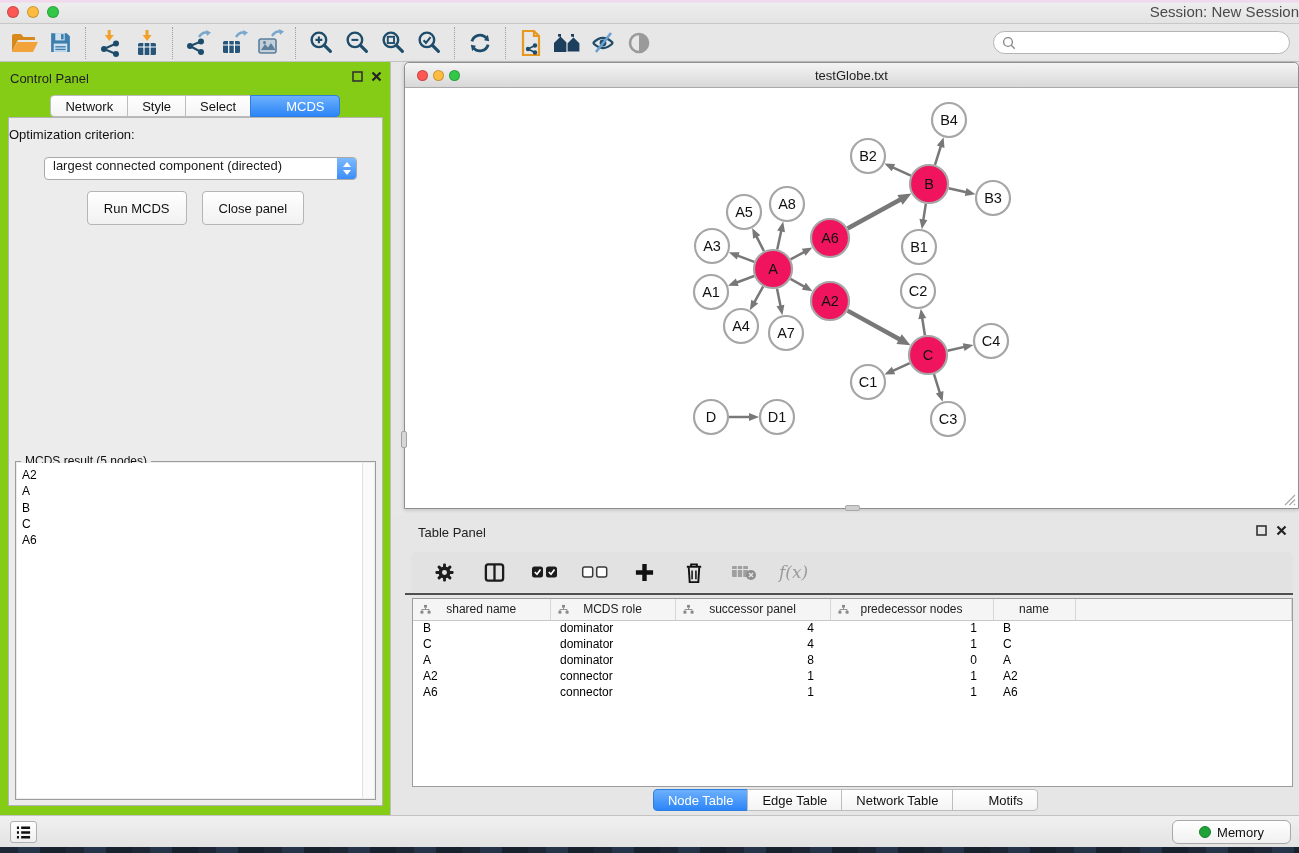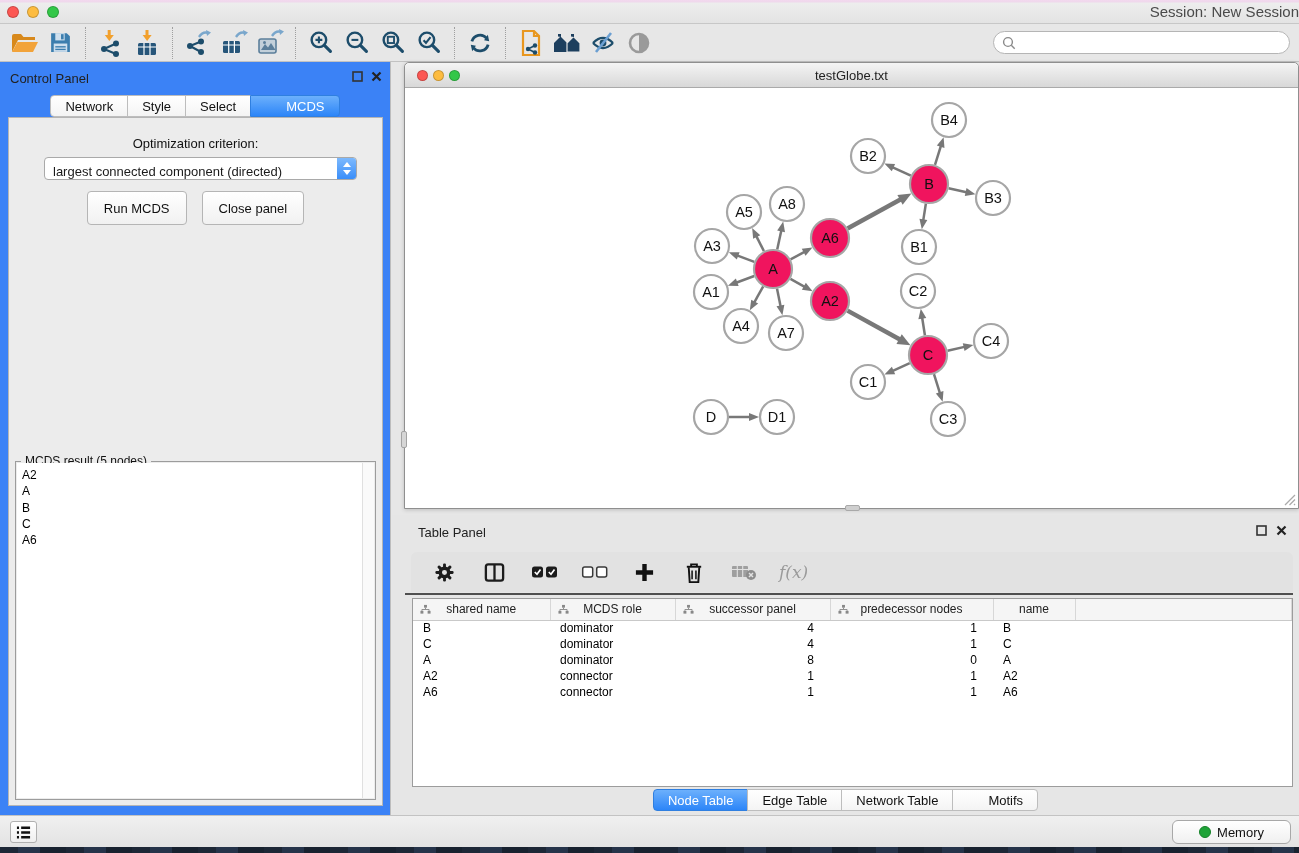--- a/index.html
+++ b/index.html
@@ -21,36 +21,36 @@
   #toolbar { position:absolute; top:24px; left:0; right:0; height:38px; background:#e7e7e7;
     border-bottom:1px solid #c2c2c2; display:flex; align-items:center; padding-left:6px; }
   .tb-icon { width:36px; height:32px; display:flex; align-items:center; justify-content:center; border-radius:4px; }
   .tb-sep { width:0; height:32px; border-left:1px dotted #9f9f9f; margin:0 7px; }
   #search-box { position:absolute; right:9px; top:7px; width:297px; height:23px; background:#fff;
     border:1px solid #b5b5b5; border-radius:12px; display:flex; align-items:center; padding:0 8px; }
   #search-box input { border:none; outline:none; flex:1; font-size:12px; background:transparent; margin-left:5px;
     font-family:"Liberation Sans","DejaVu Sans",sans-serif; }
 
   
-  #control-panel { position:absolute; top:62px; left:0; width:391px; height:753px; background:#3b82f6;
+  #control-panel { position:absolute; top:62px; left:0; width:391px; height:753px; background:#84cc16;
     border-right:1px solid #bdbdbd; }
   #cp-header { position:relative; height:32px; }
   #cp-title { position:absolute; left:10px; top:9px; font-size:13px; color:#222; }
   .panel-winbtns { position:absolute; right:8px; top:9px; display:flex; gap:8px; align-items:center; }
   #cp-tabs { position:absolute; top:33px; left:0; width:100%; display:flex; justify-content:center; z-index:3; }
   .seg-tab { height:22px; line-height:21px; padding:0 14px; background:linear-gradient(#ffffff,#f4f4f4);
     border:1px solid #bdbdbd; margin-left:-1px; font-size:13px; color:#111; }
   .seg-tab:first-child { border-radius:4px 0 0 4px; margin-left:0; }
   .seg-tab:last-child { border-radius:0 4px 4px 0;padding-left:35px; }
   .seg-tab.active { background:linear-gradient(#6cb0fc,#2c85f8); color:#fff; border-color:#2f7fe0; }
   #cp-content { position:absolute; top:55px; left:8px; width:375px; height:751px; 
     height:689px; background:#ececec; border:1px solid #b5b5b5; }
-  #opt-label { margin-top:18px; text-align:center; font-size:13px; color:#111; }
+  #opt-label { margin-top:9px; font-size:13px; color:#111; }
   #dropdown { position:absolute; left:35px; top:39px; width:313px; height:23px; background:#fff;
-    border:1px solid #a9a9a9; border-radius:4px; font-size:13px; display:flex; align-items:flex-end; }
+    border:1px solid #a9a9a9; border-radius:4px; font-size:13px; display:flex; align-items:flex-start; }
   #dropdown .dd-text { flex:1; padding-left:8px; white-space:nowrap; overflow:hidden; }
   #dropdown .dd-stepper { width:19px; height:21px; border-radius:0 3px 3px 0;
     background:linear-gradient(#7db9fd,#3a8ef9); display:flex; flex-direction:column; align-items:center; justify-content:center; gap:1px; }
   .btn { height:23px; background:linear-gradient(#ffffff,#f1f1f1); border:1px solid #b5b5b5; border-radius:4px;
     font-size:13px; color:#111; display:inline-flex; align-items:center; justify-content:center; padding:16px 16px;
     font-family:"Liberation Sans","DejaVu Sans",sans-serif; }
   #cp-buttons { position:absolute; top:73px; left:0; width:100%; display:flex; justify-content:center; gap:15px; }
   #result-group { position:absolute; left:6px; top:343px; width:361px; height:339px; border:1px solid #9c9c9c; }
   #result-title { position:absolute; top:-8px; left:5px; background:#ececec; padding:0 4px; font-size:12px; color:#111; }
   #mcds-list { position:absolute; inset:1px 13px 1px 1px; background:#fff; overflow:hidden; padding:4px 0 0 5px; }

